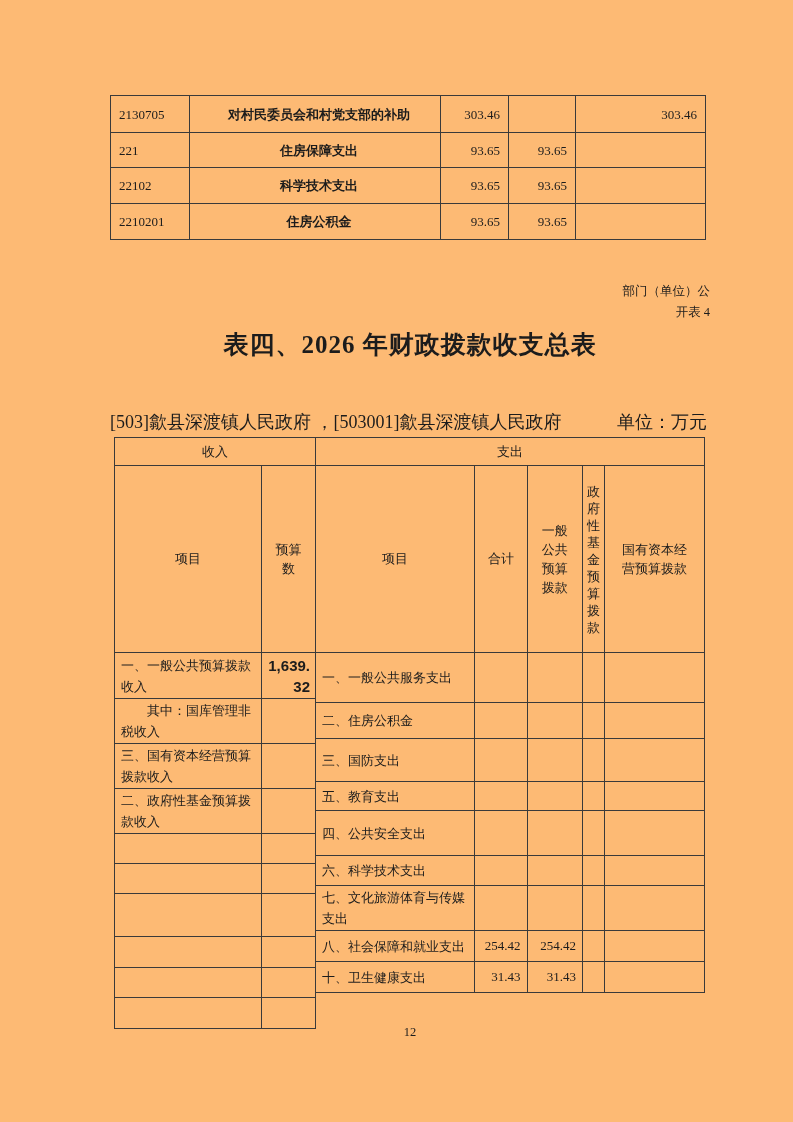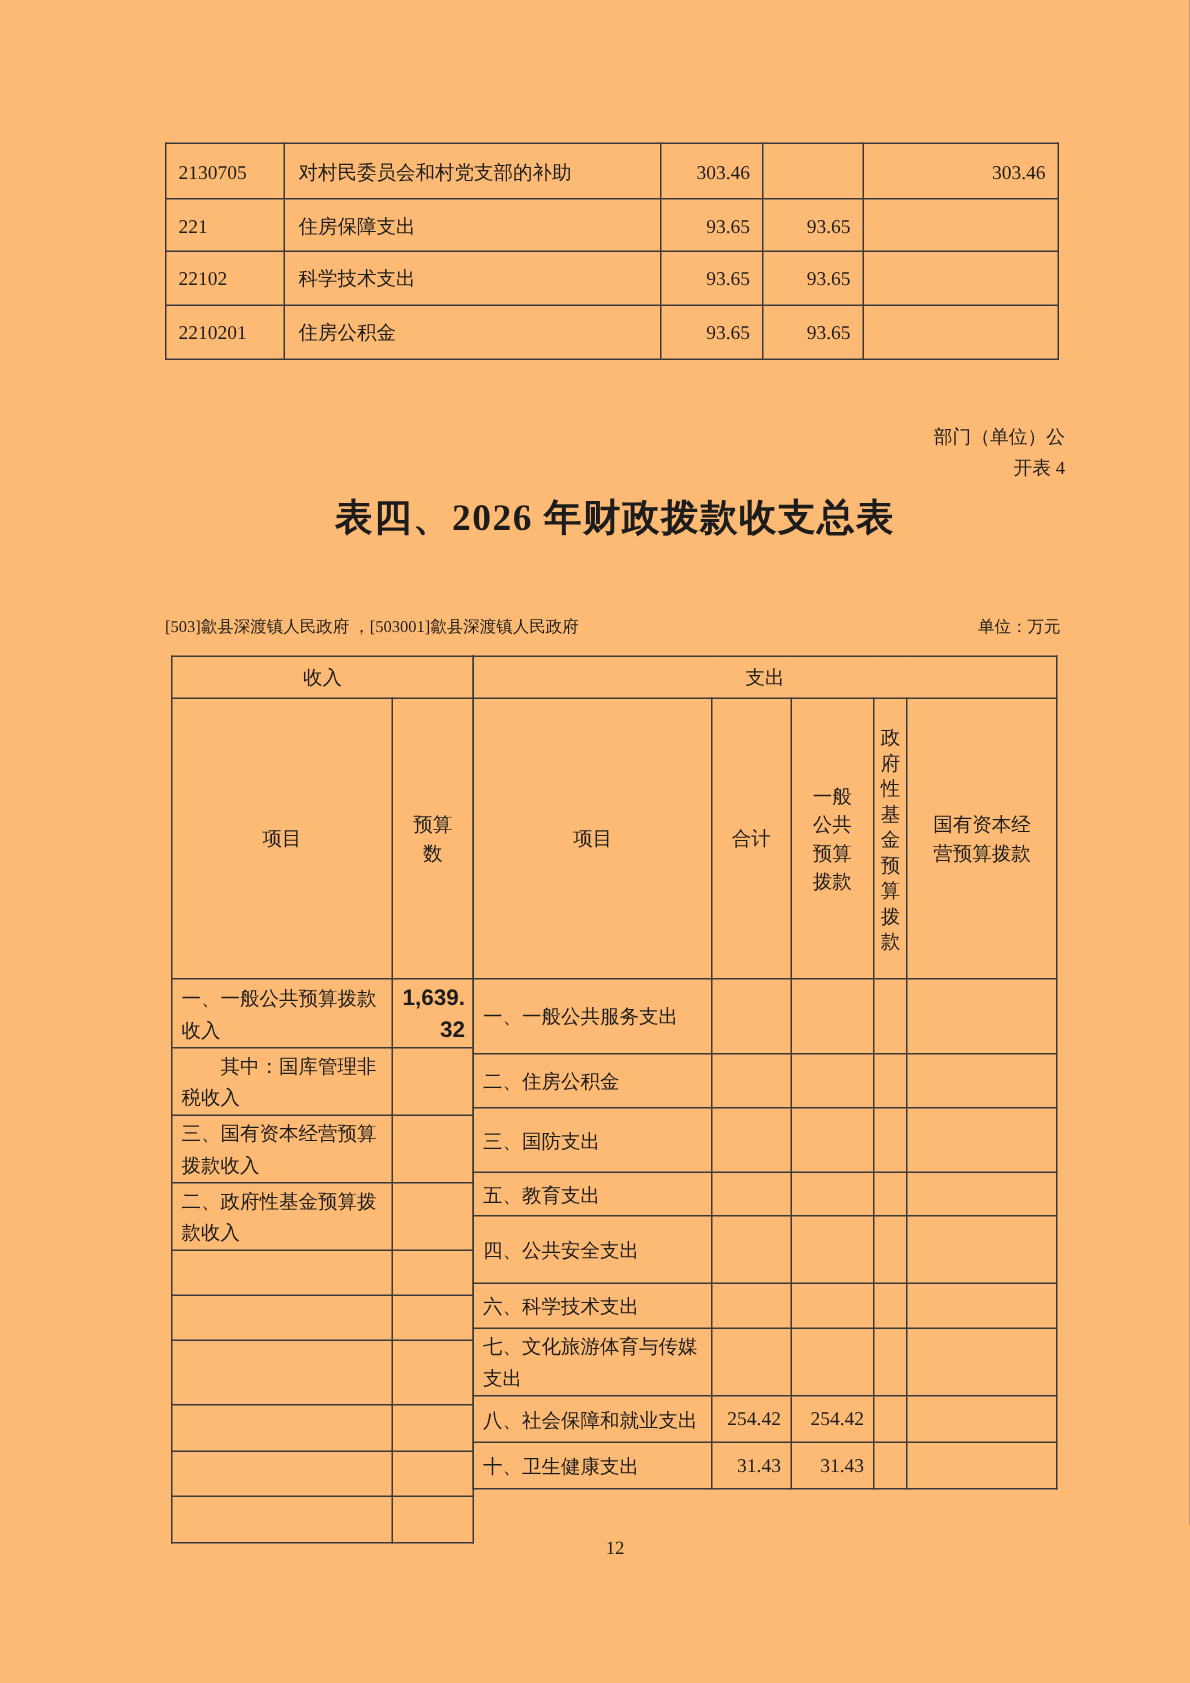--- a/index.html
+++ b/index.html
@@ -13,33 +13,33 @@
     margin:0 auto;
   }
   table{border-collapse:collapse;table-layout:fixed;}
   td,th{border:1px solid #3a3a3a;font-weight:normal;overflow:hidden;vertical-align:middle;}
 
   
   .top-table-wrap{position:absolute;left:110px;top:95px;}
   .top-table{width:595px;}
   .top-table td{font-size:13px;line-height:19px;}
   .top-table .code{padding-left:8px;text-align:left;}
-  .top-table .name{padding-left:9px;text-align:left;}
+  .top-table .name{padding-left:9px;text-align:center;font-weight:bold;}
   .top-table .num{padding-right:8px;text-align:right;}
 
   
   .note{position:absolute;right:83px;top:281px;text-align:right;font-size:12.5px;line-height:21px;}
 
   
   .doc-title{position:absolute;left:113px;top:328px;width:594px;text-align:center;
              font-size:25px;font-weight:bold;letter-spacing:1px;}
 
   
   .org-row{position:absolute;left:110px;top:410px;width:597px;display:flex;
-           justify-content:space-between;font-size:11px;}
+           justify-content:space-between;font-size:18px;}
 
   
   .main-wrap{position:absolute;left:114px;top:437px;display:flex;align-items:flex-start;}
   .main-wrap table td, .main-wrap table th{font-size:13px;}
   .exp-table{margin-left:-1px;}
   .grp-hdr{height:25px;text-align:center;font-size:13.5px;}
   .col-hdr{height:184px;text-align:center;}
   .inc-table{width:202px;}
   .exp-table{width:390px;}
   .lbl{padding:1px 4px 1px 6px;text-align:left;line-height:21px;}

